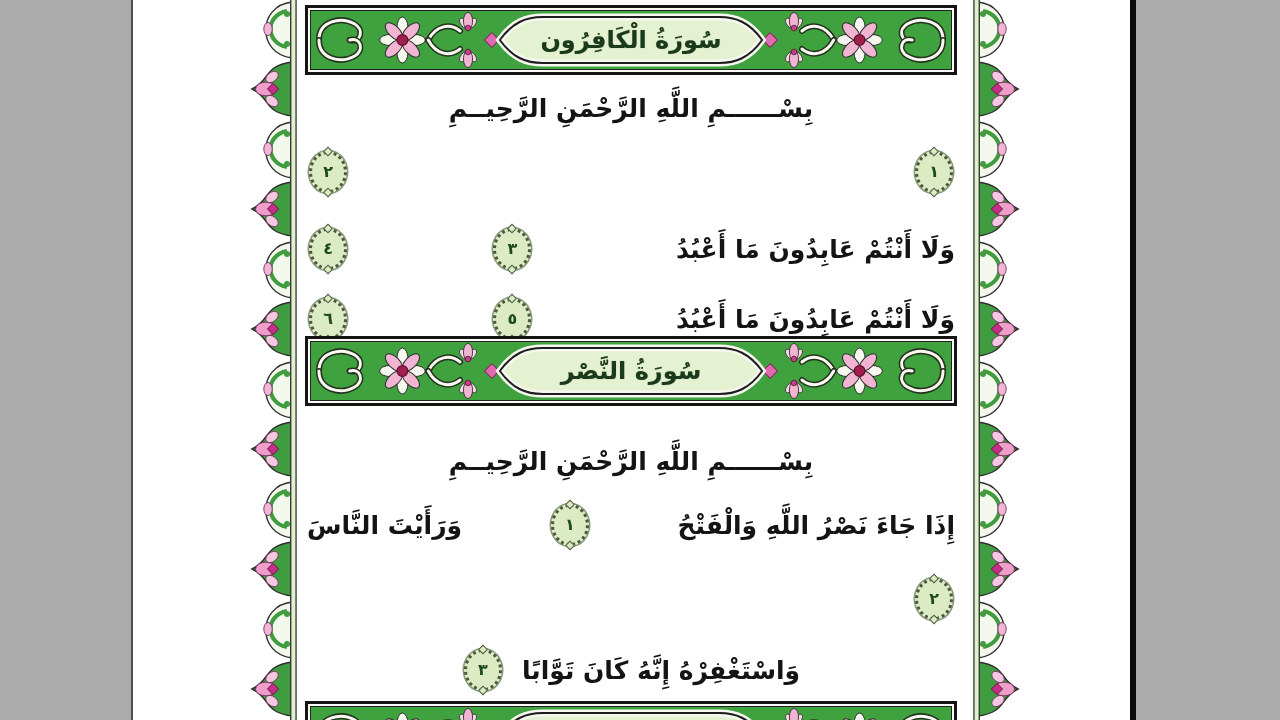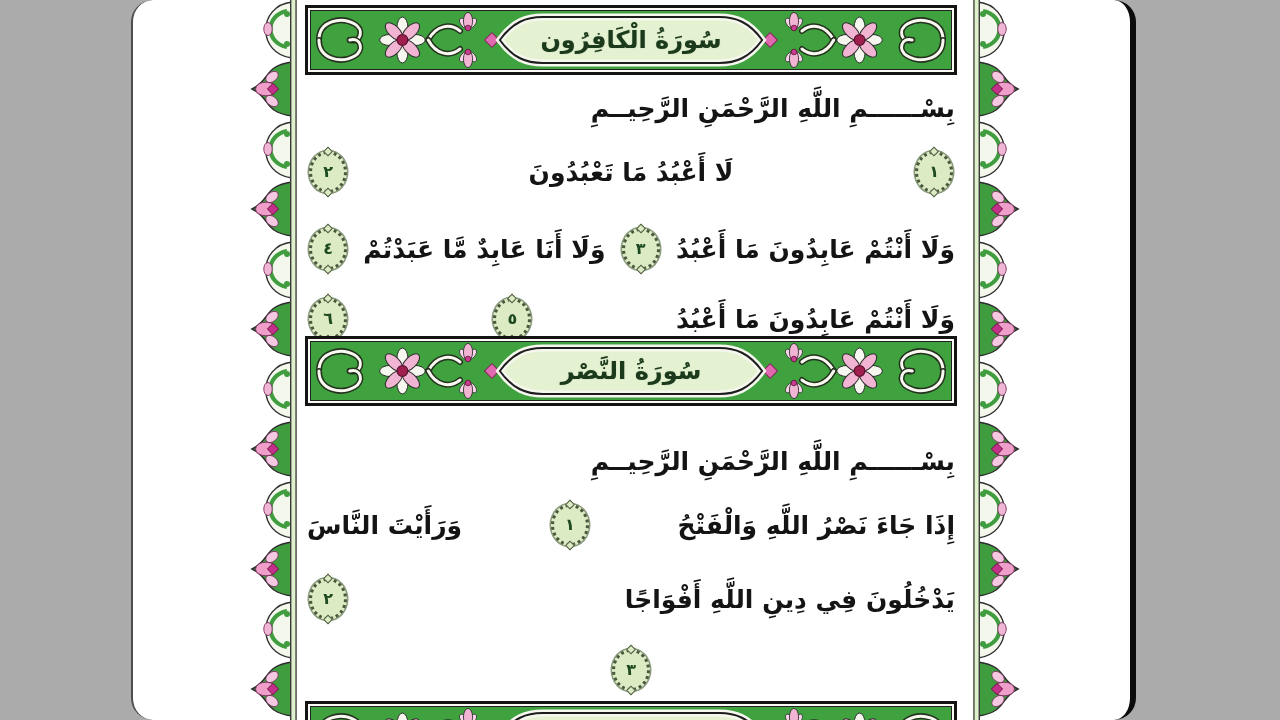--- a/index.html
+++ b/index.html
@@ -3,34 +3,34 @@
 <meta charset="utf-8">
 <style>
   html,body{margin:0;padding:0;background:#ababab;}
   .screen{position:relative;width:1280px;height:720px;overflow:hidden;
           background:var(--outer-background,#ababab);
           font-family:"DejaVu Sans",sans-serif;}
   .page{position:absolute;left:131px;top:0;width:1005px;height:720px;box-sizing:border-box;
         background:var(--page-background,#ffffff);
         border-left:2px solid var(--left-divider,#4e4e4e);
         border-right:6px solid var(--right-divider,#0b0b0b);
-        overflow:hidden;border-radius:22px;}
+        overflow:hidden;}
   .strip{position:absolute;top:0;width:52px;height:720px;}
   .strip-left{left:112px;}
   .strip-right{left:840px;}
   .banner{position:absolute;left:172px;width:652px;height:70px;box-sizing:border-box;
           border:3px solid #141414;background:#fbfcf6;padding:2px;}
   .banner-inner{position:relative;width:100%;height:100%;box-sizing:border-box;
           border:1px solid #222;background:var(--banner-green,#3fa23f);overflow:hidden;}
   .banner-deco{position:absolute;left:0;top:0;width:100%;height:100%;display:block;}
   .banner-title{position:absolute;left:0;top:0;right:0;bottom:0;display:flex;align-items:center;
           justify-content:center;direction:rtl;font-size:24px;font-weight:bold;
           color:var(--title-ink,#1b3a1b);text-shadow:0 0 1px rgba(20,50,20,.35);}
   .bismillah{position:absolute;left:174px;width:648px;height:50px;line-height:50px;
-          direction:rtl;font-size:25px;font-weight:bold;
+          text-align:center;direction:rtl;font-size:25px;font-weight:bold;
           color:var(--ink,#141414);white-space:nowrap;}
   .vline{position:absolute;left:174px;width:648px;display:flex;direction:rtl;
           justify-content:space-between;align-items:center;font-size:25px;font-weight:bold;
           color:var(--ink,#141414);}
   .vline.centered{justify-content:center;gap:18px;}
   .vtext{white-space:nowrap;}
   .medallion{flex:0 0 auto;width:38px;height:42px;border-radius:50%;box-sizing:border-box;
           background:var(--medallion-fill,#dcebc3);
           border:3px dotted var(--medallion-ring,#4a593e);
           box-shadow:0 0 0 1.5px #8a9a7c;
@@ -129,32 +129,30 @@
         <span class="banner-title">سُورَةُ الْكَافِرُون</span>
       </div>
     </div>
 
     <div class="bismillah" style="top:84px">بِسْــــــمِ اللَّهِ الرَّحْمَنِ الرَّحِيــمِ</div>
 
     <div class="vline" style="top:139px;height:66px">
       <span class="medallion">
           <span class="mnum">١</span>
         </span>
-      <span class="vtext">لَا أَعْبُدُ مَا تَعْبُدُونَ</span>
       <span class="medallion">
           <span class="mnum">٢</span>
         </span>
     </div>
 
     <div class="vline" style="top:211px;height:76px">
       <span class="vtext">وَلَا أَنْتُمْ عَابِدُونَ مَا أَعْبُدُ</span>
       <span class="medallion">
           <span class="mnum">٣</span>
         </span>
-      <span class="vtext">وَلَا أَنَا عَابِدٌ مَّا عَبَدْتُمْ</span>
       <span class="medallion">
           <span class="mnum">٤</span>
         </span>
     </div>
 
     <div class="vline" style="top:287px;height:64px">
       <span class="vtext">وَلَا أَنْتُمْ عَابِدُونَ مَا أَعْبُدُ</span>
       <span class="medallion">
           <span class="mnum">٥</span>
         </span>
@@ -176,27 +174,27 @@
 
     <div class="vline" style="top:492px;height:66px">
       <span class="vtext">إِذَا جَاءَ نَصْرُ اللَّهِ وَالْفَتْحُ</span>
       <span class="medallion">
           <span class="mnum">١</span>
         </span>
       <span class="vtext">وَرَأَيْتَ النَّاسَ</span>
     </div>
 
     <div class="vline" style="top:560px;height:78px">
-      <span class="vtext">يَدْخُلُونَ فِي دِينِ اللَّهِ أَفْوَاجًا</span>
       <span class="medallion">
           <span class="mnum">٢</span>
         </span>
     </div>
 
     <div class="vline centered" style="top:642px;height:56px">
+      <span class="vtext">وَاسْتَغْفِرْهُ إِنَّهُ كَانَ تَوَّابًا</span>
       <span class="medallion">
           <span class="mnum">٣</span>
         </span>
     </div>
 
     <div class="banner" style="top:701px">
       <div class="banner-inner">
         <svg class="banner-deco" viewBox="0 0 644 58" preserveAspectRatio="none">
             <use href="#banner-art"></use>
           </svg>

